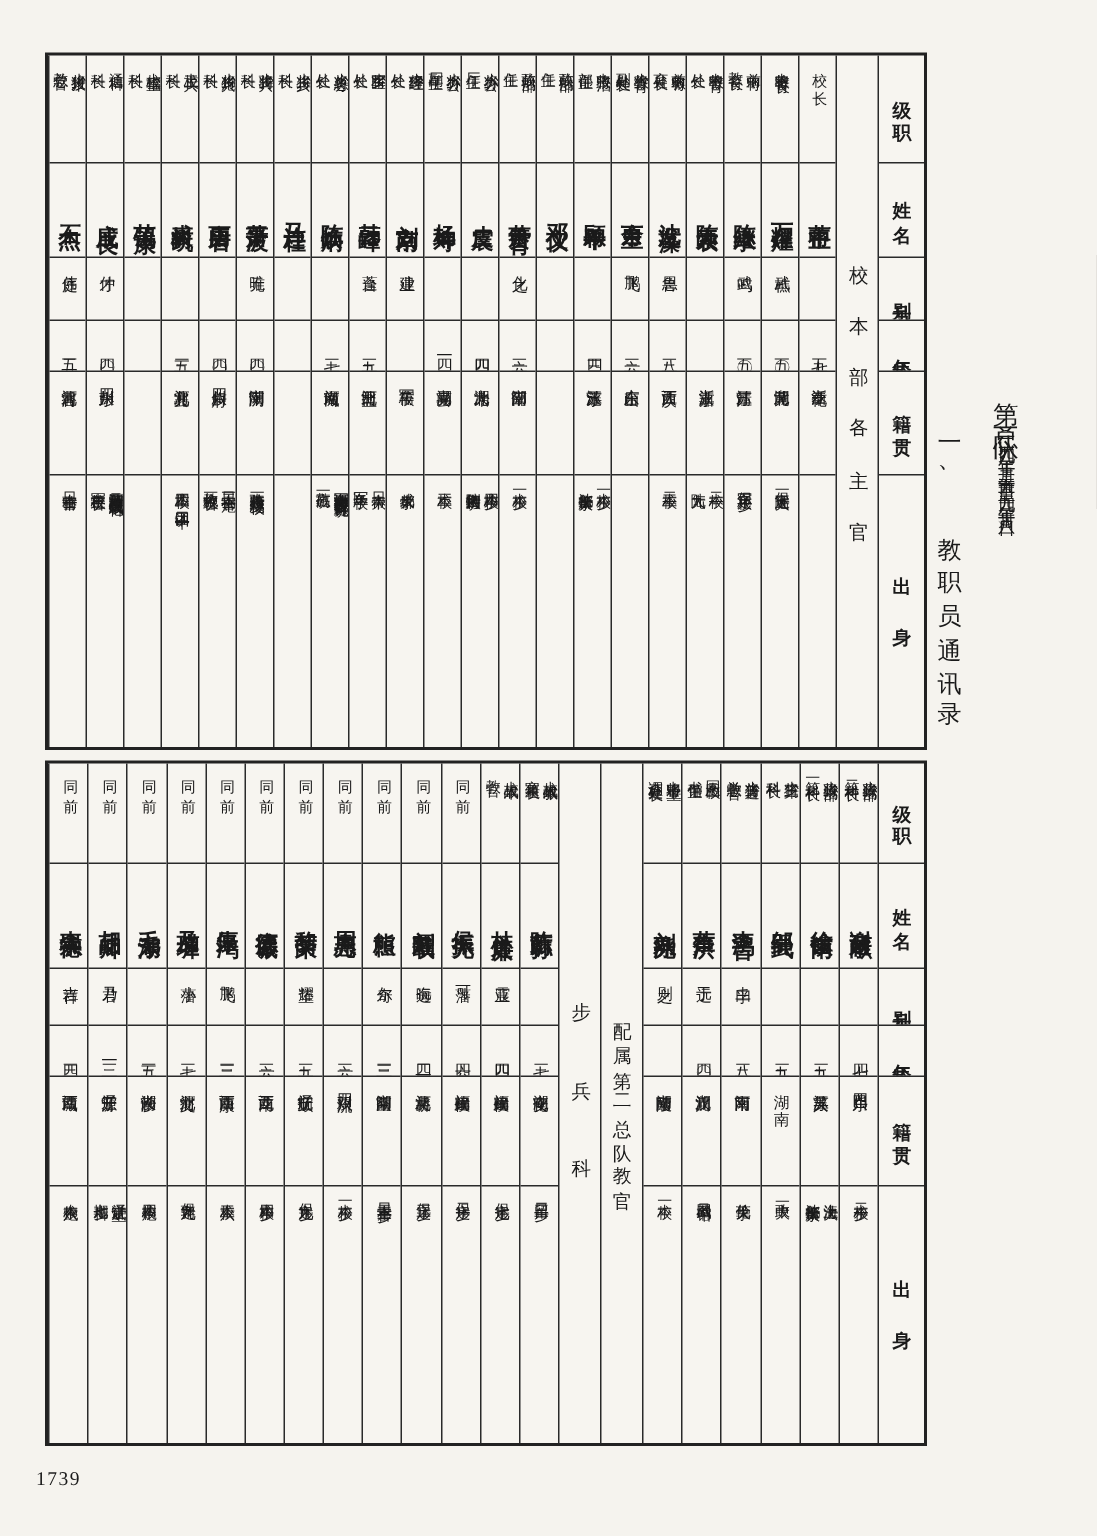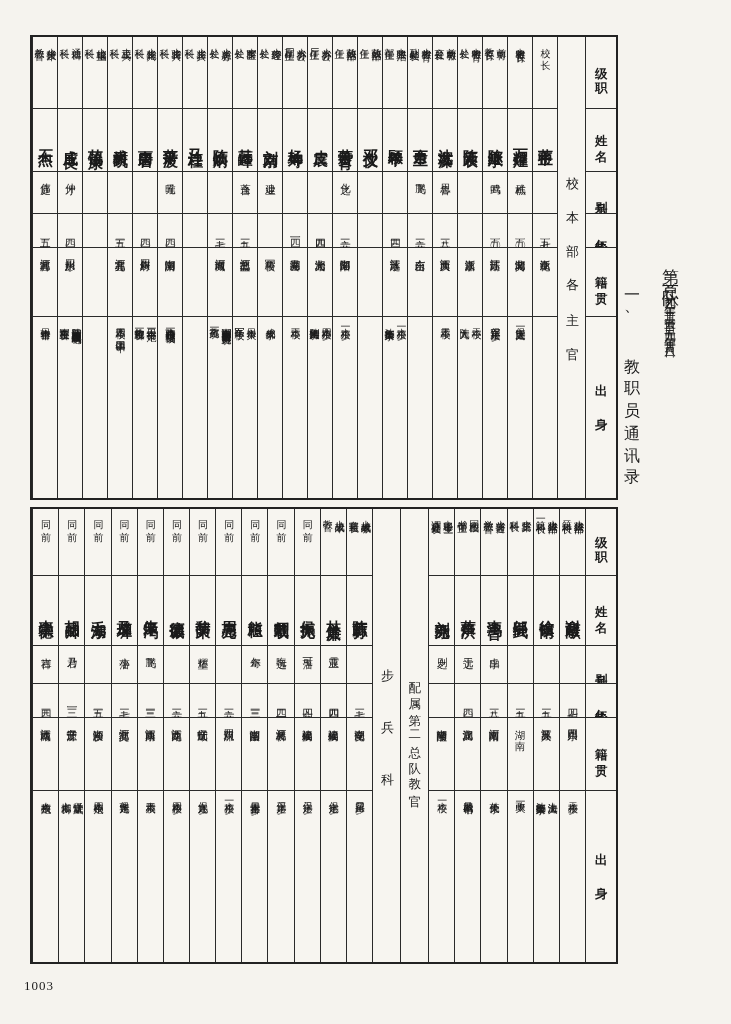--- a/index.html
+++ b/index.html
@@ -940,15 +940,15 @@
         </div>
         <div class="cell origin" style="height:73px">
           <span class="vt">江西南城</span>
         </div>
         <div class="cell bg" style="flex:1 1 0">
           <span class="vt">本校六炮</span>
         </div>
       </div>
     </div>
 
-  <div id="page-num">1003</div>
+  <div id="page-num">1739</div>
 
 </div>
 
 </body></html>

